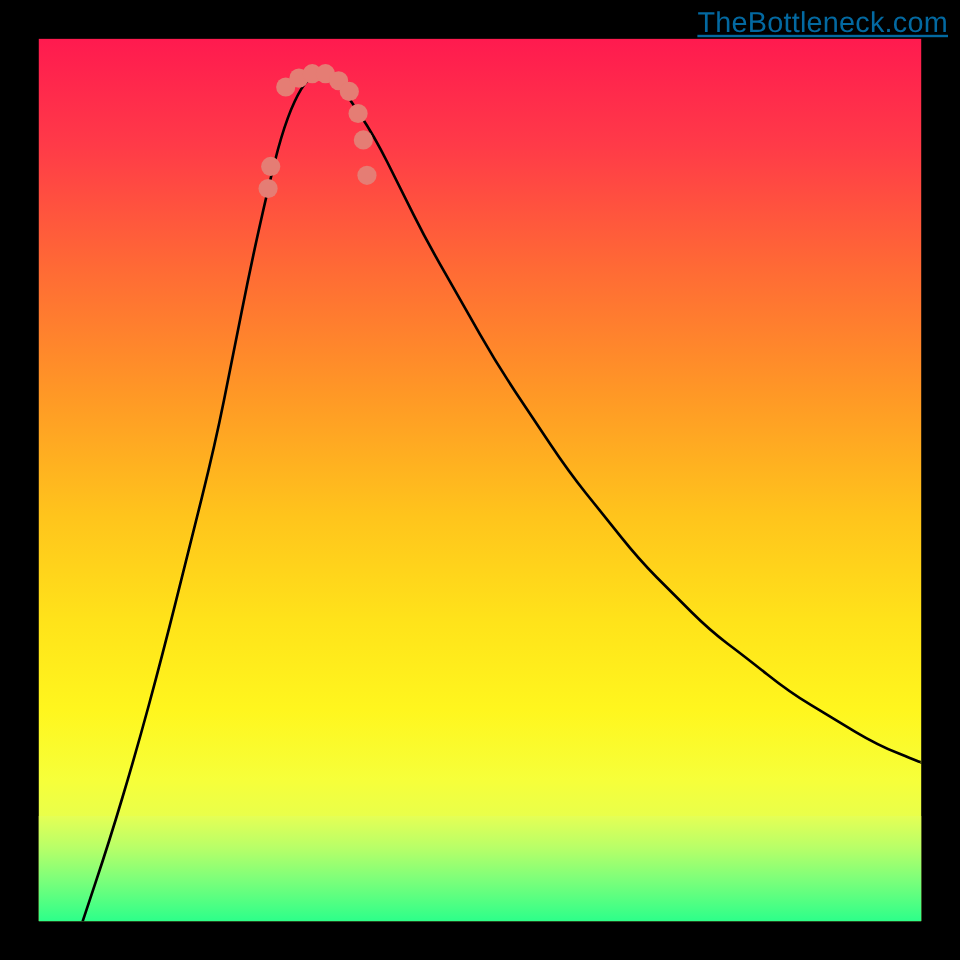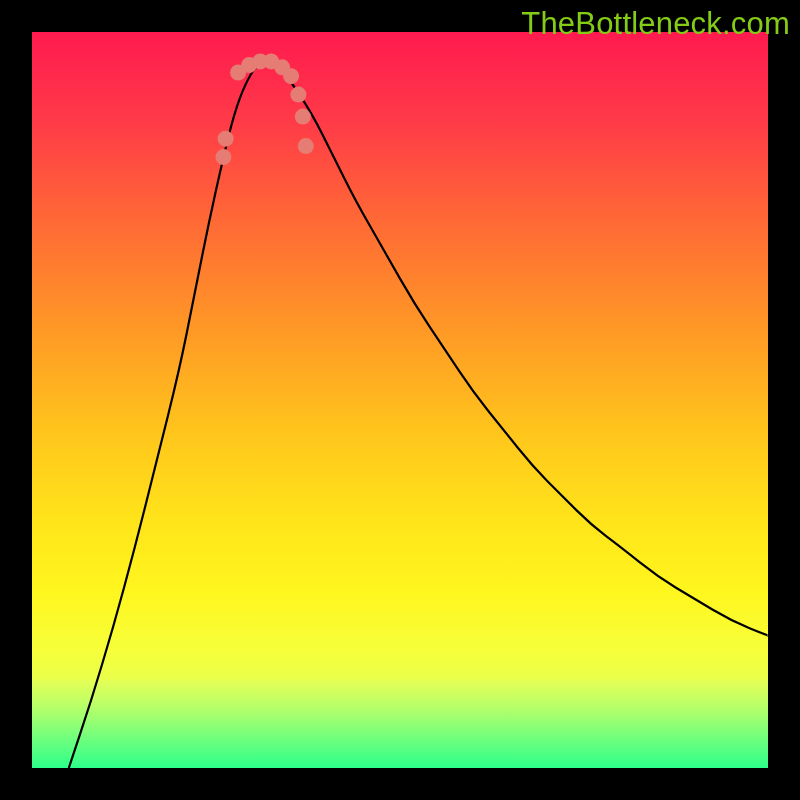--- a/index.html
+++ b/index.html
@@ -24,24 +24,25 @@
     top: 32px;
     left: 32px;
     width: 736px;
     height: 736px;
     overflow: hidden;
   }
   .watermark {
     position: absolute;
     top: 6px;
     right: 10px;
-    color: #84cc16;
-    font-size: 31px;
+    color: #0369a1;
+    font-size: 24px;
     font-weight: 400;
     letter-spacing: 0.2px;
+    text-decoration: underline;
   }
   svg {
     display: block;
   }
 </style>
 </head>
 <body>
 
 <div class="frame">
   <div class="plot">

